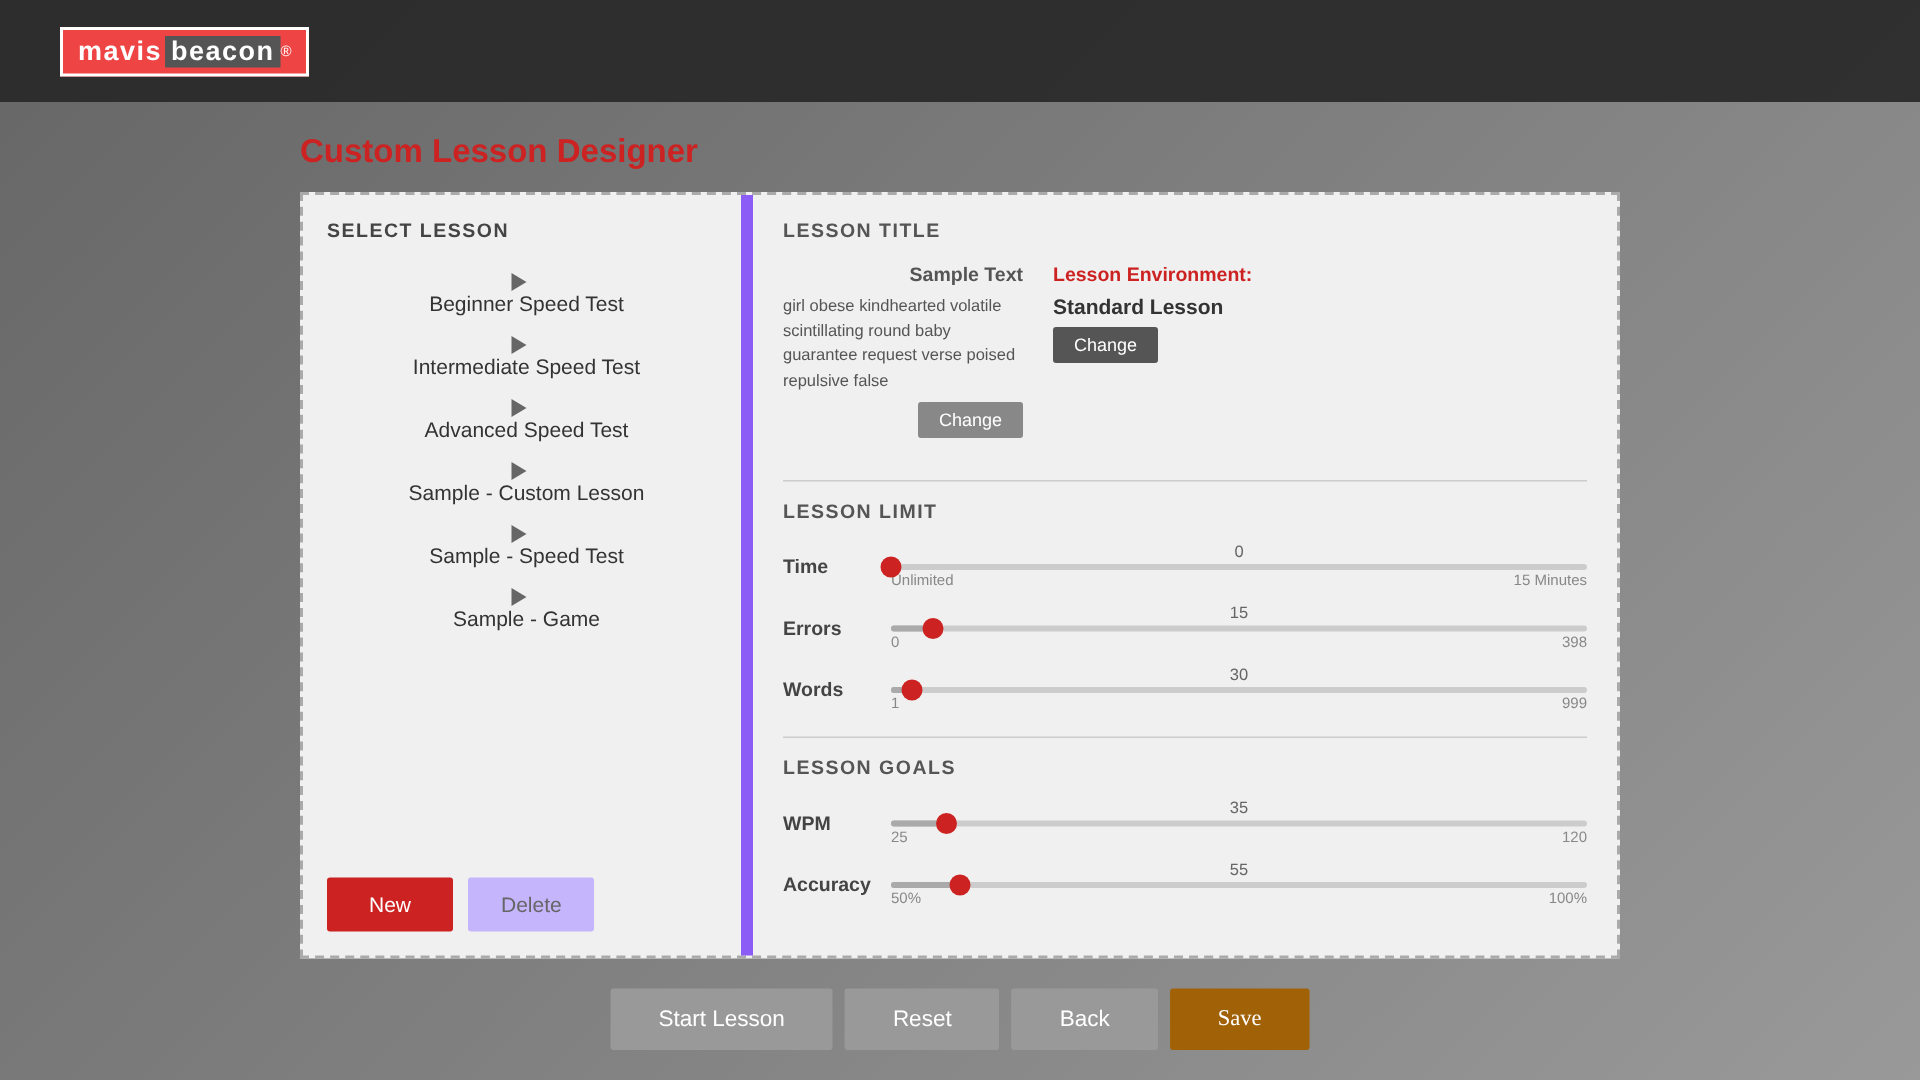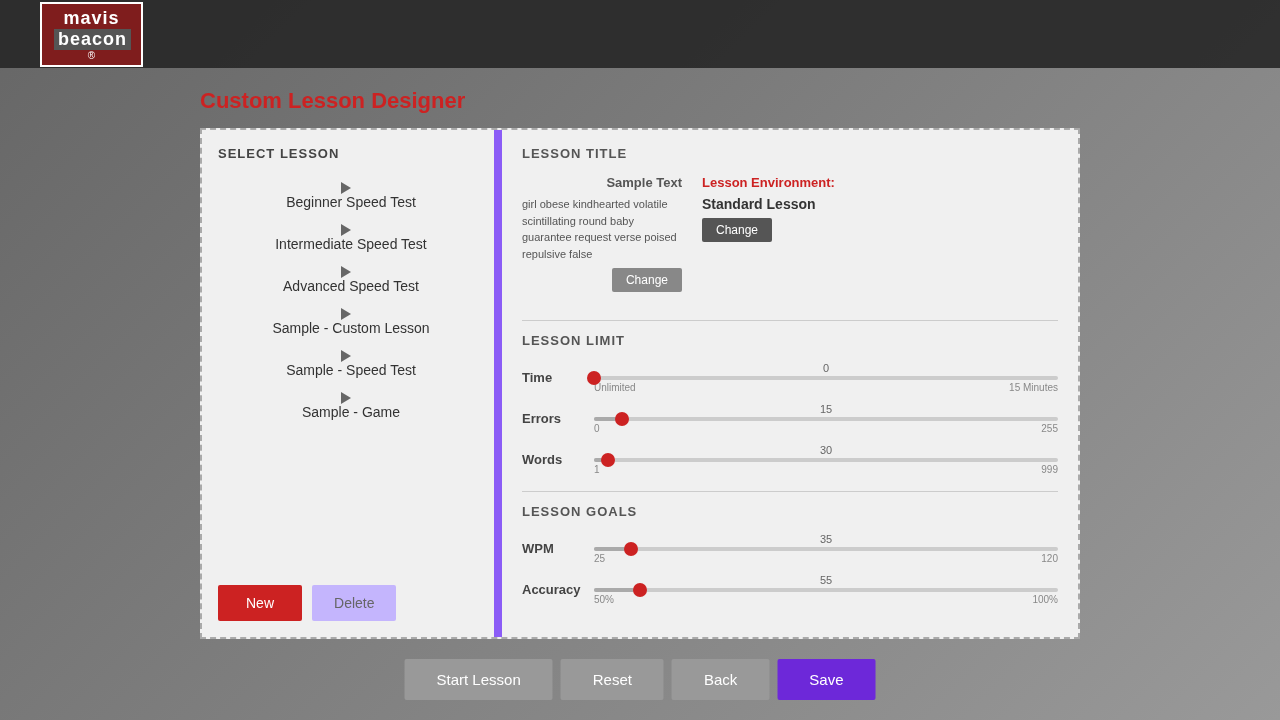--- a/index.html
+++ b/index.html
@@ -31,26 +31,25 @@
       padding: 0 40px;
     }
 
     .logo {
       display: flex;
       align-items: center;
       margin-right: auto;
     }
 
     .logo-box {
-      background: #7f1d1d;
+      background: #ef4444;
       border: 2px solid #fff;
       padding: 4px 10px;
       display: flex;
       align-items: center;
-      flex-direction: column;
     }
 
     .logo-mavis {
       color: #fff;
       font-size: 18px;
       font-weight: bold;
       letter-spacing: 1px;
     }
 
     .logo-beacon {
@@ -368,22 +367,23 @@
       background: #999;
       color: #fff;
     }
 
     .btn-back {
       background: #999;
       color: #fff;
     }
 
     .btn-save {
-      background: #6d28d9;
-      color: #fff;
+      background: #a16207;
+      color: #fff;
+      font-family: Liberation Serif, serif;
     }
   </style>
 </head>
 <body>
 
 <div class="bg-overlay"></div>
 
 <div class="header">
   <div class="logo">
     <div class="logo-box">
@@ -474,21 +474,21 @@
         <div class="slider-row">
           <span class="slider-label">Errors</span>
           <div class="slider-container">
             <div class="slider-value">15</div>
             <div class="slider-track">
               <div class="slider-fill" style="width: 6%"></div>
               <div class="slider-thumb" style="left: 6%"></div>
             </div>
             <div class="slider-range">
               <span>0</span>
-              <span>255</span>
+              <span>398</span>
             </div>
           </div>
         </div>
 
         <div class="slider-row">
           <span class="slider-label">Words</span>
           <div class="slider-container">
             <div class="slider-value">30</div>
             <div class="slider-track">
               <div class="slider-fill" style="width: 3%"></div>

